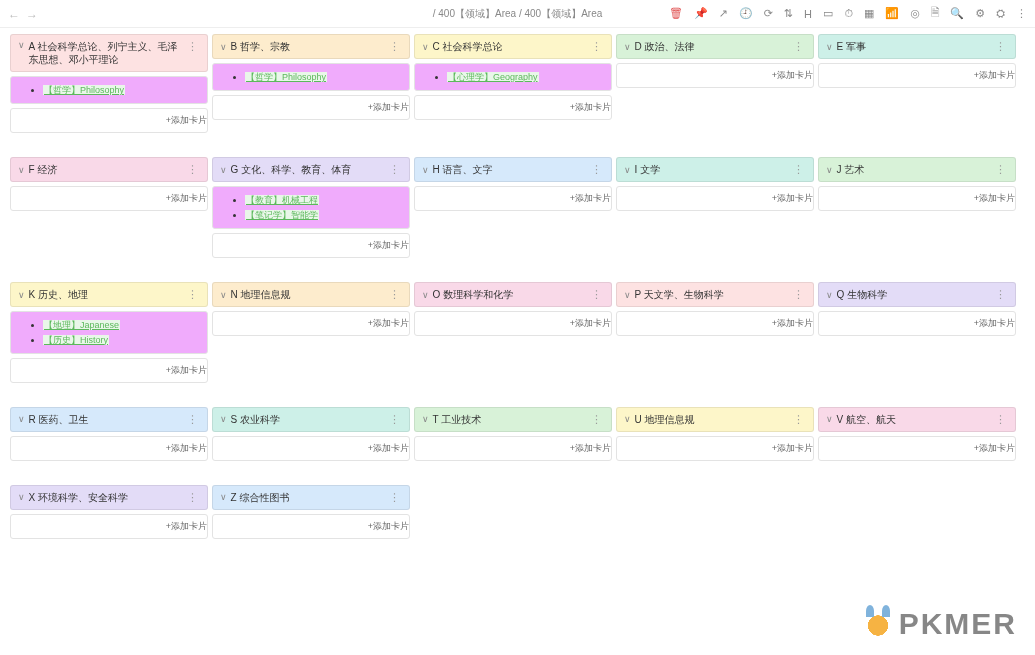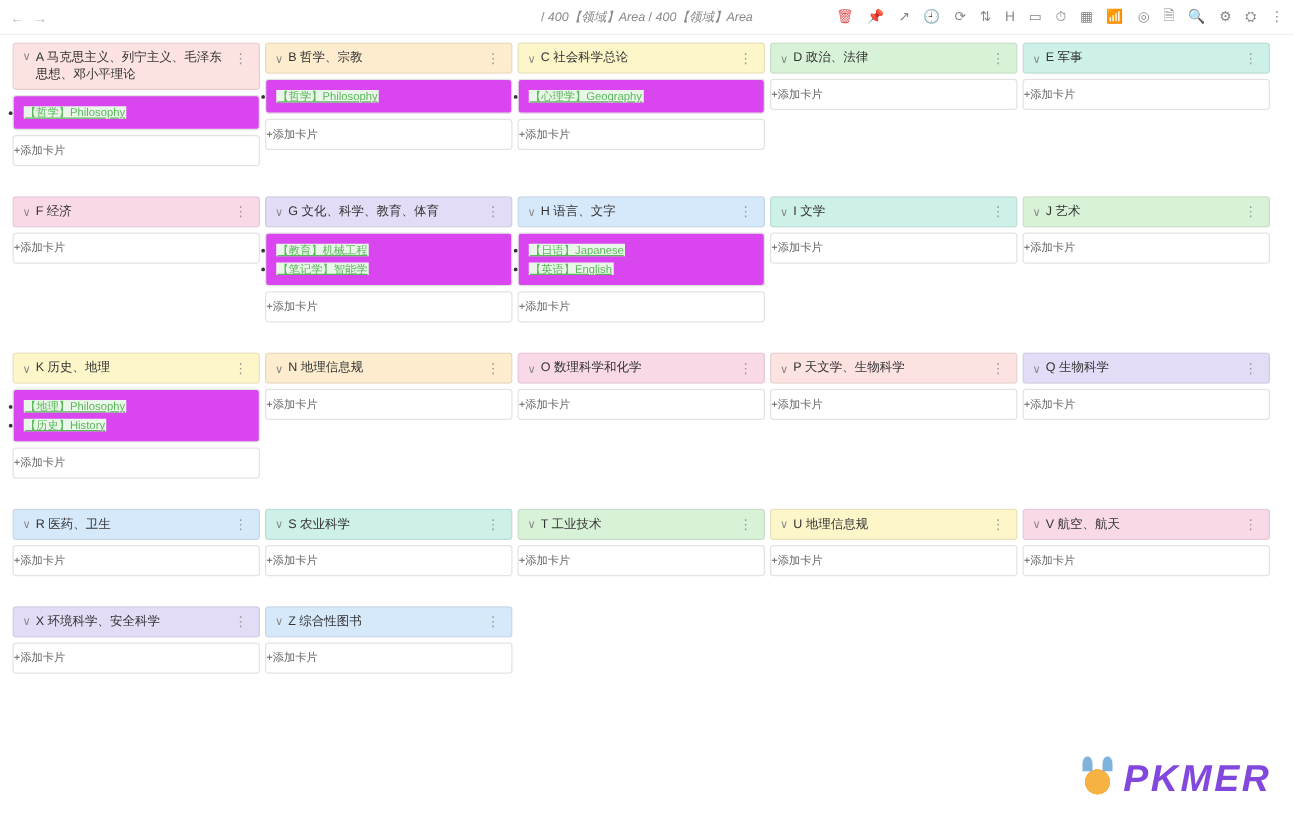--- a/index.html
+++ b/index.html
@@ -1,39 +1,39 @@
 <!DOCTYPE html>
 <html><head>
 <meta charset="utf-8">
 <style>
 * { margin:0; padding:0; box-sizing:border-box; font-family:-apple-system,BlinkMacSystemFont,"Segoe UI",sans-serif; }
 body { background:#fff; width:1035px; height:655px; overflow:hidden; font-size:10px; color:#333; }
 .topbar { height:28px; display:flex; align-items:center; padding:0 8px; border-bottom:1px solid #eee; }
 .nav-arrows { display:flex; gap:6px; color:#bbb; }
 .nav-arrows span { cursor:pointer; font-size:12px; }
 .breadcrumb { flex:0 0 auto; margin-left:auto; margin-right:auto; color:#888; font-size:10px; position:absolute; left:50%; transform:translateX(-50%); }
-.breadcrumb a { color:#888; text-decoration:none;font-style:italic; }
+.breadcrumb a { color:#888; text-decoration:none; }
 .toolbar { margin-left:auto; display:flex; gap:11px; color:#888; align-items:center; }
 .toolbar span { cursor:pointer; font-size:11px; }
 .toolbar .red { color:#e05050; }
 .board { padding:6px 10px; display:flex; flex-wrap:wrap; gap:4px; align-content:flex-start; }
 .lane { width:198px; margin-bottom:20px; }
 .lane-head { border-radius:3px; padding:5px 7px; display:flex; align-items:center; font-size:10px; font-weight:500; border:1px solid rgba(0,0,0,0.08); min-height:24px; }
 .lane-head.tall { min-height:38px; align-items:flex-start; }
 .chev { color:#888; margin-right:4px; font-size:9px; }
 .lane-title { flex:1; line-height:1.3; }
 .lane-menu { color:#999; cursor:pointer; font-size:11px; padding:0 2px; }
 .cards { margin-top:4px; }
-.card-list { border:1px solid #e3e3e3; border-radius:3px; background:#d946ef; padding:6px 8px 6px 8px; margin-bottom:4px; }
+.card-list { border:1px solid #e3e3e3; border-radius:3px; background:#f0abfc; padding:6px 8px 6px 32px; margin-bottom:4px; }
 .card-list li { font-size:9px; line-height:1.6; list-style:disc; }
 .card-list a { color:#5cb85c; text-decoration:underline; background:#e9f7e9; padding:0 1px; }
-.add-card { border:1px solid #e3e3e3; border-radius:3px; background:#fff; text-align:left; padding:5px 0; font-size:9px; color:#666; cursor:pointer; margin-top:4px; }
+.add-card { border:1px solid #e3e3e3; border-radius:3px; background:#fff; text-align:right; padding:5px 0; font-size:9px; color:#666; cursor:pointer; margin-top:4px; }
 .c-red{background:#fde2e2}.c-orange{background:#fdeccd}.c-yellow{background:#fdf6c9}.c-green{background:#d8f2d8}
 .c-teal{background:#cdf0e8}.c-blue{background:#d6e9fb}.c-purple{background:#e3dcf7}.c-pink{background:#f9d9e8}
-.watermark { position:fixed; right:18px; bottom:14px; display:flex; align-items:center; gap:6px; font-size:30px; font-weight:700; color:#6d28d9; letter-spacing:2px; font-style:italic; opacity:0.85; }
+.watermark { position:fixed; right:18px; bottom:14px; display:flex; align-items:center; gap:6px; font-size:30px; font-weight:700; color:#737373; letter-spacing:2px; opacity:0.85; }
 .wm-icon { width:30px; height:30px; border-radius:50%; background:radial-gradient(circle at 50% 55%,#f5a623 45%,#fff 46%); position:relative; }
 .wm-icon::before,.wm-icon::after{content:"";position:absolute;width:8px;height:12px;background:#6aa6d6;border-radius:50% 50% 0 0;top:-4px;}
 .wm-icon::before{left:3px} .wm-icon::after{right:3px}
 </style>
 </head>
 <body>
 
 <div class="topbar">
   <div class="nav-arrows">
     <span>←</span>
@@ -63,21 +63,21 @@
       <span>⚙</span>
       <span>⛭</span>
       <span>⋮</span>
     </div>
 </div>
 
 <div class="board" id="board">
     <div class="lane">
       <div class="lane-head c-red tall">
         <span class="chev">∨</span>
-        <span class="lane-title">A 马克思主义、列宁主义、毛泽东思想、邓小平理论</span>
+        <span class="lane-title">A 社会科学总论、列宁主义、毛泽东思想、邓小平理论</span>
         <span class="lane-menu">⋮</span>
       </div>
       <div class="cards">
         <ul class="card-list">
           <li><a>【哲学】Philosophy</a></li>
         </ul>
         <div class="add-card">+添加卡片</div>
       </div>
     </div>
     <div class="lane">
@@ -150,24 +150,20 @@
         <div class="add-card">+添加卡片</div>
       </div>
     </div>
     <div class="lane">
       <div class="lane-head c-blue">
         <span class="chev">∨</span>
         <span class="lane-title">H 语言、文字</span>
         <span class="lane-menu">⋮</span>
       </div>
       <div class="cards">
-        <ul class="card-list">
-          <li><a>【日语】Japanese</a></li>
-          <li><a>【英语】English</a></li>
-        </ul>
         <div class="add-card">+添加卡片</div>
       </div>
     </div>
     <div class="lane">
       <div class="lane-head c-teal">
         <span class="chev">∨</span>
         <span class="lane-title">I 文学</span>
         <span class="lane-menu">⋮</span>
       </div>
       <div class="cards">
@@ -185,21 +181,21 @@
       </div>
     </div>
     <div class="lane">
       <div class="lane-head c-yellow">
         <span class="chev">∨</span>
         <span class="lane-title">K 历史、地理</span>
         <span class="lane-menu">⋮</span>
       </div>
       <div class="cards">
         <ul class="card-list">
-          <li><a>【地理】Philosophy</a></li>
+          <li><a>【地理】Japanese</a></li>
           <li><a>【历史】History</a></li>
         </ul>
         <div class="add-card">+添加卡片</div>
       </div>
     </div>
     <div class="lane">
       <div class="lane-head c-orange">
         <span class="chev">∨</span>
         <span class="lane-title">N 地理信息规</span>
         <span class="lane-menu">⋮</span>

